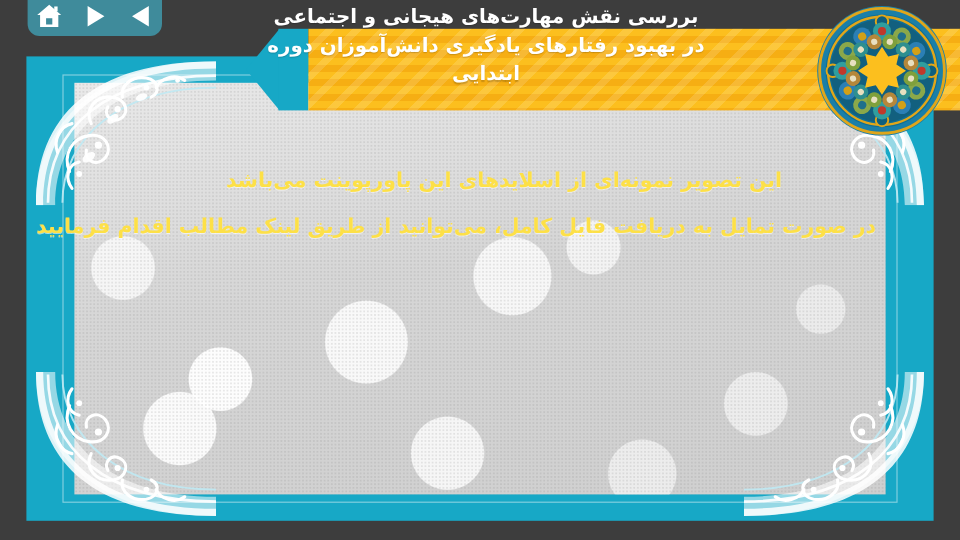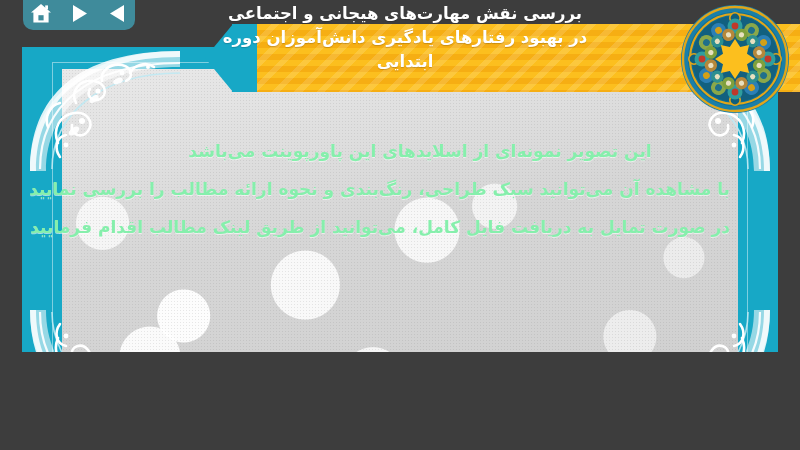--- a/index.html
+++ b/index.html
@@ -8,21 +8,21 @@
     width: 800px;
     height: 450px;
     overflow: hidden;
     background: #3d3d3d;
     font-family: "DejaVu Sans", sans-serif;
   }
 
   #stage {
     position: relative;
     width: 800px;
-    height: 352px;
+    height: 450px;
     background: #3d3d3d;
     overflow: hidden;
   }
 
   
   #navbar {
     position: absolute;
     left: 23px;
     top: -12px;
     width: 112px;
@@ -178,21 +178,21 @@
   #medallion svg { display:block; width:100%; height:100%; }
 
   
   #body-copy {
     position: absolute;
     left: 110px;
     right: 70px;
     top: 132px;
     text-align: center;
     direction: rtl;
-    color: #86efac;
+    color: #fde047;
     font-family: "DejaVu Sans", sans-serif;
     font-size: 17px;
     line-height: 38px;
     font-weight: 600;
     z-index: 30;
     text-shadow: 0 1px 0 rgba(255,255,255,.55);
   }
   .body-line { white-space: nowrap; }
 </style>
 </head>
@@ -438,21 +438,20 @@
       </g>
 
       <g transform="translate(57,57)">
         <path d="M0,-20 L5.2,-12 L14.1,-14.1 L12,-5.2 L20,0 L12,5.2 L14.1,14.1 L5.2,12 L0,20 L-5.2,12 L-14.1,14.1 L-12,5.2 L-20,0 L-12,-5.2 L-14.1,-14.1 L-5.2,-12 Z" fill="#fcbf1e"></path>
       </g>
     </svg>
   </div>
 
   <div id="body-copy">
     <div class="body-line">این تصویر نمونه‌ای از اسلایدهای این پاورپوینت می‌باشد</div>
-    <div class="body-line">با مشاهده آن می‌توانید سبک طراحی، رنگ‌بندی و نحوه ارائه مطالب را بررسی نمایید</div>
     <div class="body-line">در صورت تمایل به دریافت فایل کامل، می‌توانید از طریق لینک مطالب اقدام فرمایید</div>
   </div>
 
   <div id="navbar">
     <div class="nav-btn">
       <span>
         <svg width="17" height="19" viewBox="0 0 17 19" xmlns="http://www.w3.org/2000/svg">
           <path d="M15,1 L15,18 L1,9.5 Z" fill="#ffffff"></path>
         </svg>
       </span>

